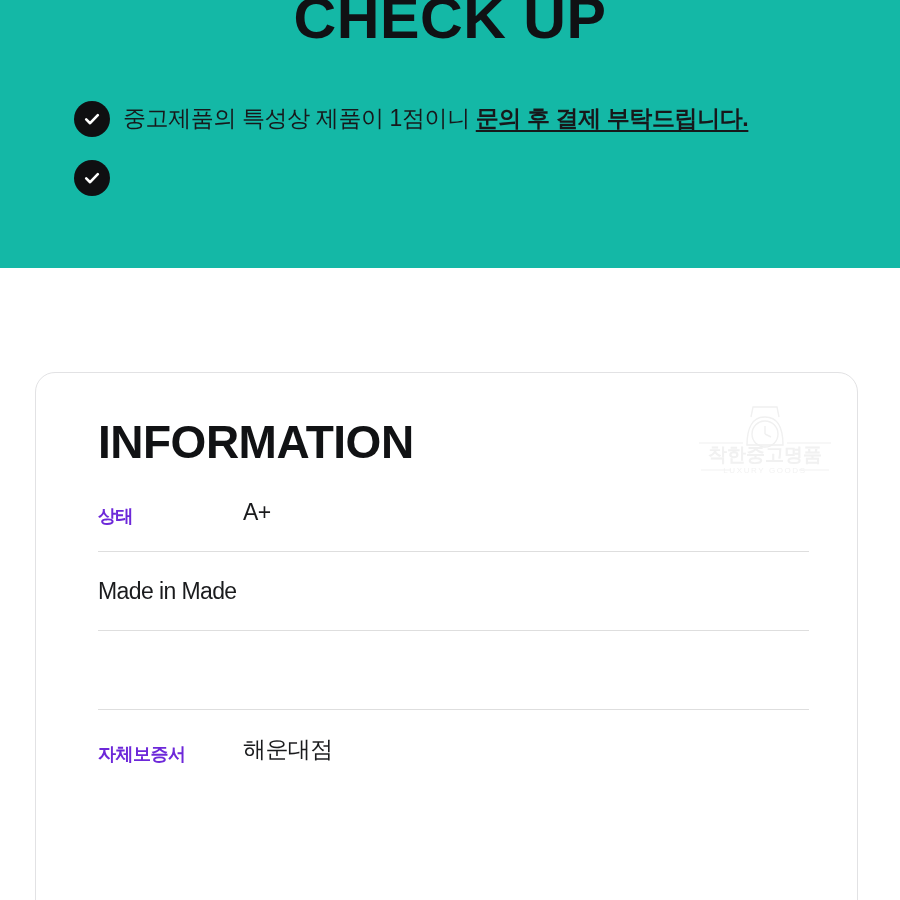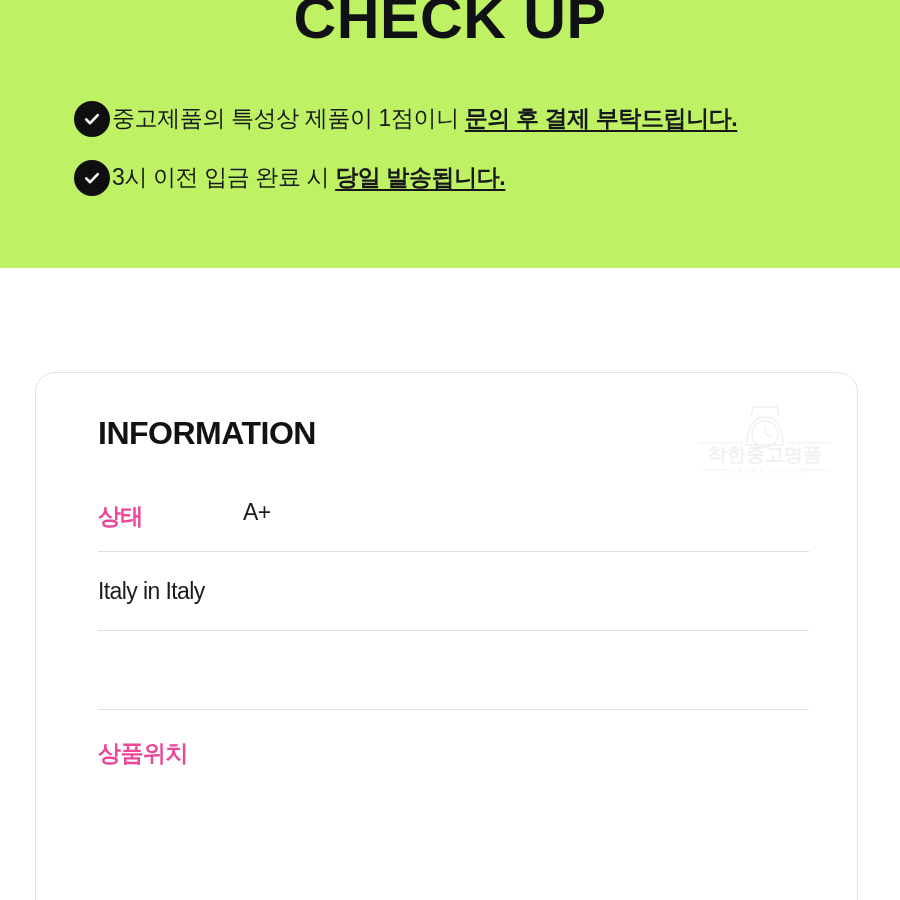--- a/index.html
+++ b/index.html
@@ -14,21 +14,21 @@
     background: #ffffff;
     color: #111214;
     overflow: hidden;
     position: relative;
   }
 
   
   .checkup-section {
     width: 900px;
     height: 268px;
-    background: #bef264;
+    background: #14b8a6;
     position: relative;
   }
 
   .checkup-title {
     position: absolute;
     top: -12px;
     left: 0;
     width: 900px;
     text-align: center;
     font-size: 58px;
@@ -61,21 +61,21 @@
     background: #0f0f11;
     display: flex;
     align-items: center;
     justify-content: center;
     margin-top: 1px;
   }
 
   .check-badge svg { display: block; }
 
   .checkup-text {
-    margin-left: 2px;
+    margin-left: 13px;
     font-size: 23px;
     line-height: 36px;
     color: #17181b;
     letter-spacing: -0.4px;
     white-space: nowrap;
   }
 
   .checkup-text .em {
     font-weight: 700;
     text-decoration: underline;
@@ -98,21 +98,21 @@
 
   .info-header {
     position: relative;
     height: 100px;
   }
 
   .info-title {
     position: absolute;
     left: 62px;
     top: 42px;
-    font-size: 32px;
+    font-size: 46px;
     font-weight: 900;
     letter-spacing: -0.5px;
     color: #111214;
   }
 
   .watermark {
     position: absolute;
     right: 22px;
     top: 30px;
     width: 140px;
@@ -132,23 +132,23 @@
     display: flex;
     align-items: center;
     height: 79px;
     border-bottom: 1px solid #dedede;
   }
 
   .info-row.last { border-bottom: none; }
 
   .info-label {
     flex: 0 0 145px;
-    font-size: 23px;
+    font-size: 18px;
     font-weight: 700;
-    color: #ec4899;
+    color: #6d28d9;
     letter-spacing: -0.5px;
     margin-top: 8px;
   }
 
   .info-value {
     flex: 1 1 auto;
     font-size: 23px;
     font-weight: 400;
     color: #1a1b1d;
     letter-spacing: -0.6px;
@@ -172,21 +172,20 @@
       </span>
       <span class="checkup-text"><span>중고제품의 특성상 제품이 1점이니 </span><span class="em">문의 후 결제 부탁드립니다.</span></span>
     </div>
 
     <div class="checkup-item">
       <span class="check-badge">
         <svg width="20" height="20" viewBox="0 0 20 20" aria-hidden="true">
           <path d="M4.2 10.4 L8.1 14.2 L15.8 6.2" fill="none" stroke="#ffffff" stroke-width="2.6" stroke-linecap="round" stroke-linejoin="round"></path>
         </svg>
       </span>
-      <span class="checkup-text"><span>3시 이전 입금 완료 시 </span><span class="em">당일 발송됩니다.</span></span>
     </div>
 
   </div>
 </section>
 
 <section class="info-card">
 
   <div class="info-header">
     <h2 class="info-title">INFORMATION</h2>
 
@@ -213,25 +212,26 @@
   </div>
 
   <div class="info-table">
 
     <div class="info-row">
       <div class="info-label">상태</div>
       <div class="info-value">A+</div>
     </div>
 
     <div class="info-row">
-      <div class="info-value">Italy in Italy</div>
+      <div class="info-value">Made in Made</div>
     </div>
 
     <div class="info-row">
     </div>
 
 
     <div class="info-row last">
-      <div class="info-label">상품위치</div>
+      <div class="info-label">자체보증서</div>
+      <div class="info-value">해운대점</div>
     </div>
 
   </div>
 </section>
 
 </body></html>

